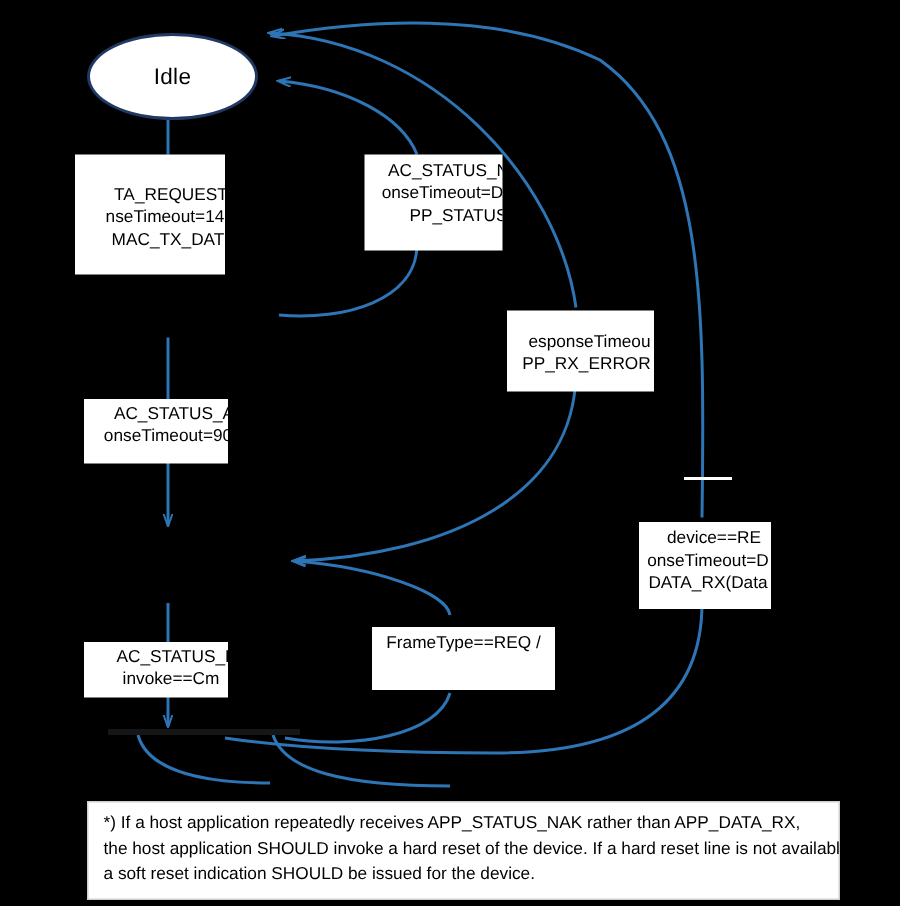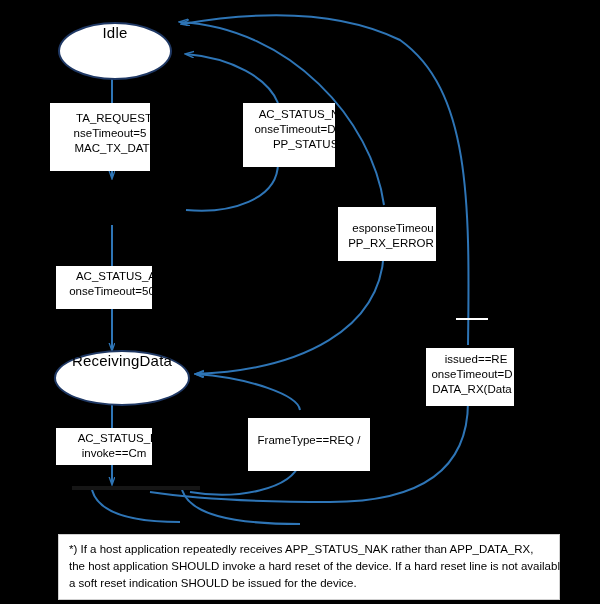--- a/index.html
+++ b/index.html
@@ -5,21 +5,21 @@
   html,body{margin:0;padding:0;background:#000;}
   body{width:600px;height:604px;position:relative;overflow:hidden;
        font-family:"Liberation Sans",sans-serif;}
 
   #stage{position:absolute;left:0;top:0;width:600px;height:604px;background:#000;}
 
   svg#edges{position:absolute;left:0;top:0;width:600px;height:604px;}
 
   
   .node{position:absolute;background:#ffffff;border:2px solid #1f3864;
-        border-radius:50%;display:flex;align-items:flex-start;justify-content:center;
+        border-radius:50%;display:flex;align-items:center;justify-content:center;
         color:#000;font-size:15px;letter-spacing:.2px;z-index:5;}
   .node.dashed{border-style:dashed;border-width:2px;}
 
   
   .lbl{position:absolute;background:#ffffff;color:#000;font-size:11.5px;
        line-height:15px;white-space:nowrap;overflow:hidden;z-index:6;
        text-align:center;}
   .lbl .inner{display:inline-block;position:relative;}
 
   
@@ -78,57 +78,54 @@
 
   <div class="joinbar" style="left:72px;top:486px;width:128px;height:4px;"></div>
 
   <div style="position:absolute;left:456px;top:318px;width:32px;height:2px;background:#fff;z-index:4;"></div>
 
   <div class="node" style="left:58px;top:22px;width:110px;height:54px;">
     <span>Idle</span>
   </div>
 
 
-  <div class="node" style="left:54px;top:350px;width:132px;height:52px;">
-    <span>ReceivingData</span>
-  </div>
 
-  <div class="lbl" style="left:50px;top:103px;width:100px;height:60px;padding-top:8px;">
+  <div class="lbl" style="left:50px;top:103px;width:100px;height:60px;padding-top:20px;">
     <div class="inner" style="left:14px;"><span>TA_REQUEST</span></div><br>
-    <div class="inner" style="left:10px;"><span>nseTimeout=5</span></div><br>
+    <div class="inner" style="left:10px;"><span>nseTimeout=14</span></div><br>
     <div class="inner" style="left:12px;"><span>MAC_TX_DAT</span></div>
   </div>
 
   <div class="lbl" style="left:243px;top:103px;width:92px;height:60px;padding-top:4px;">
     <div class="inner" style="left:10px;"><span>AC_STATUS_N</span></div><br>
     <div class="inner" style="left:6px;"><span>onseTimeout=D</span></div><br>
     <div class="inner" style="left:24px;"><span>PP_STATUS_N</span></div>
   </div>
 
   <div class="lbl" style="left:338px;top:207px;width:98px;height:40px;padding-top:14px;">
     <div class="inner" style="left:6px;"><span>esponseTimeou</span></div><br>
     <div class="inner" style="left:4px;"><span>PP_RX_ERROR</span></div>
   </div>
 
   <div class="lbl" style="left:56px;top:266px;width:96px;height:40px;padding-top:3px;">
     <div class="inner" style="left:12px;"><span>AC_STATUS_A</span></div><br>
-    <div class="inner" style="left:8px;"><span>onseTimeout=50</span></div>
+    <div class="inner" style="left:8px;"><span>onseTimeout=90</span></div>
   </div>
 
   <div class="lbl" style="left:56px;top:428px;width:96px;height:34px;padding-top:3px;">
     <div class="inner" style="left:14px;"><span>AC_STATUS_R</span></div><br>
     <div class="inner" style="left:10px;"><span>invoke==Cm</span></div>
   </div>
 
-  <div class="lbl" style="left:248px;top:418px;width:122px;height:38px;padding-top:15px;">
+  <div class="lbl" style="left:248px;top:418px;width:122px;height:38px;padding-top:4px;">
     <div class="inner"><span>FrameType==REQ /</span></div><br>
   </div>
 
   <div class="lbl" style="left:426px;top:348px;width:88px;height:54px;padding-top:4px;">
-    <div class="inner" style="left:6px;"><span>issued==RE</span></div><br>
+    <div class="inner" style="left:6px;"><span>device==RE</span></div><br>
     <div class="inner" style="left:2px;"><span>onseTimeout=D</span></div><br>
     <div class="inner" style="left:2px;"><span>DATA_RX(Data</span></div>
   </div>
 
   <div class="note" style="left:58px;top:534px;width:480px;">
     <div>*) If a host application  repeatedly  receives APP_STATUS_NAK rather than APP_DATA_RX,</div>
     <div>the host application  SHOULD invoke  a hard reset of the device. If a hard  reset line is not available,</div>
     <div>a soft reset indication  SHOULD be issued for the device.</div>
   </div>
 

